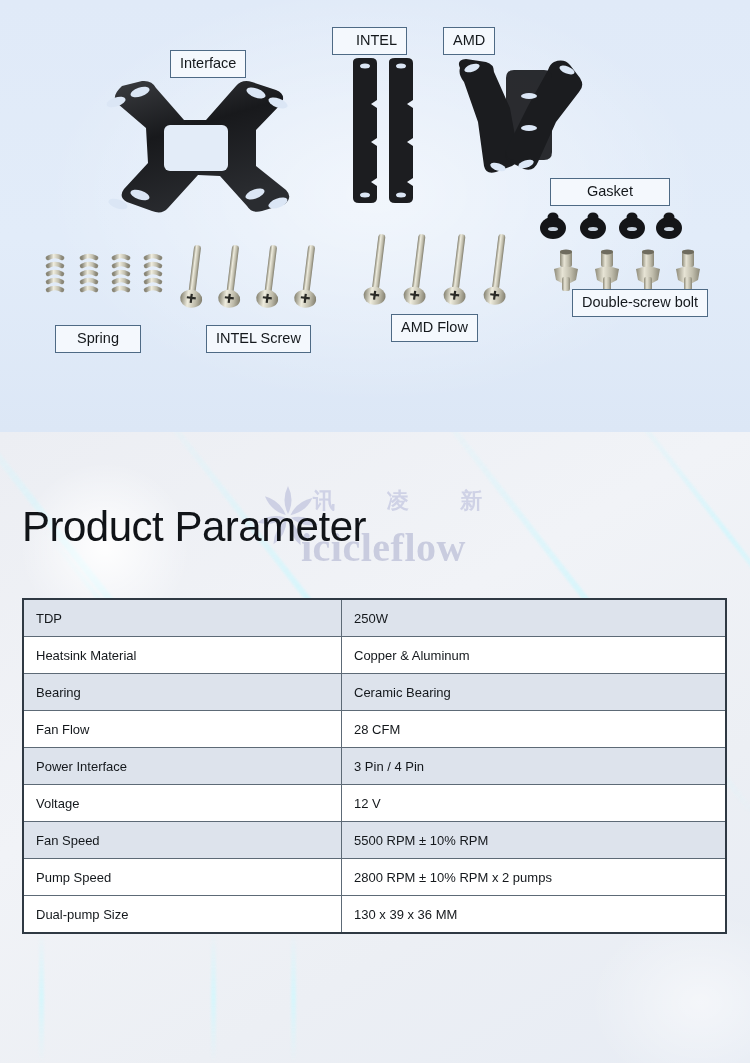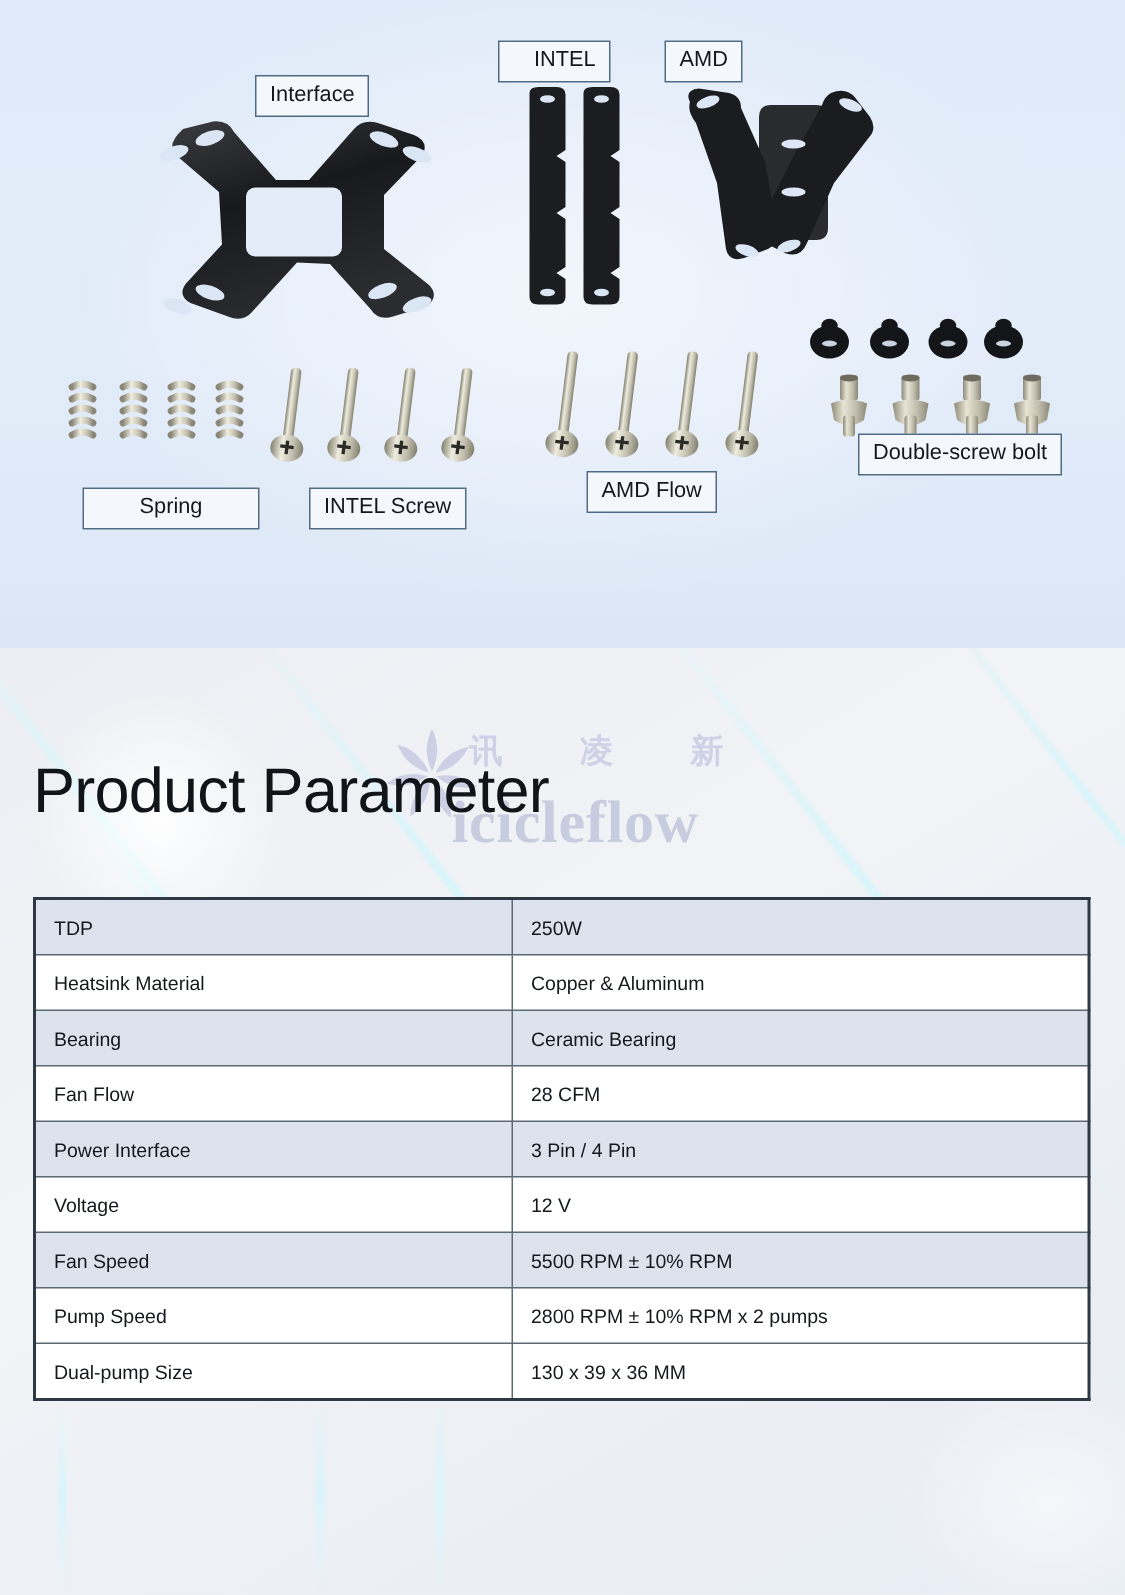--- a/index.html
+++ b/index.html
@@ -324,22 +324,23 @@
             <ellipse cx="11.5" cy="62" rx="11" ry="9" fill="url(#scr)"></ellipse>
             <path d="M7 61 h9 M11.5 57 v9" stroke="#2a2a26" stroke-width="2.2"></path>
           </g>
         </g>
       </svg>
     </div>
 
     <div class="lbl" style="left:170px;top:50px;">Interface</div>
     <div class="lbl" style="left:332px;top:27px;padding-left:23px;">INTEL</div>
     <div class="lbl" style="left:443px;top:27px;">AMD</div>
+    <div class="lbl" style="left:550px;top:178px;width:120px;text-align:center;">Gasket</div>
     <div class="lbl" style="left:572px;top:289px;">Double-screw bolt</div>
-    <div class="lbl" style="left:55px;top:325px;width:118px;text-align:center;">Spring</div>
+    <div class="lbl" style="left:55px;top:325px;width:86px;text-align:center;">Spring</div>
     <div class="lbl" style="left:206px;top:325px;">INTEL Screw</div>
     <div class="lbl" style="left:391px;top:314px;">AMD Flow</div>
   </div>
 
   <div class="param-panel">
     <div class="streaks">
       <div class="streak" style="left:-40px;top:-30px;width:420px;height:7px;transform:rotate(52deg);transform-origin:left top;"></div>
       <div class="streak" style="left:150px;top:-40px;width:520px;height:6px;transform:rotate(52deg);transform-origin:left top;"></div>
       <div class="streak" style="left:420px;top:-50px;width:560px;height:6px;transform:rotate(52deg);transform-origin:left top;"></div>
       <div class="streak" style="left:620px;top:-40px;width:360px;height:5px;transform:rotate(52deg);transform-origin:left top;"></div>

